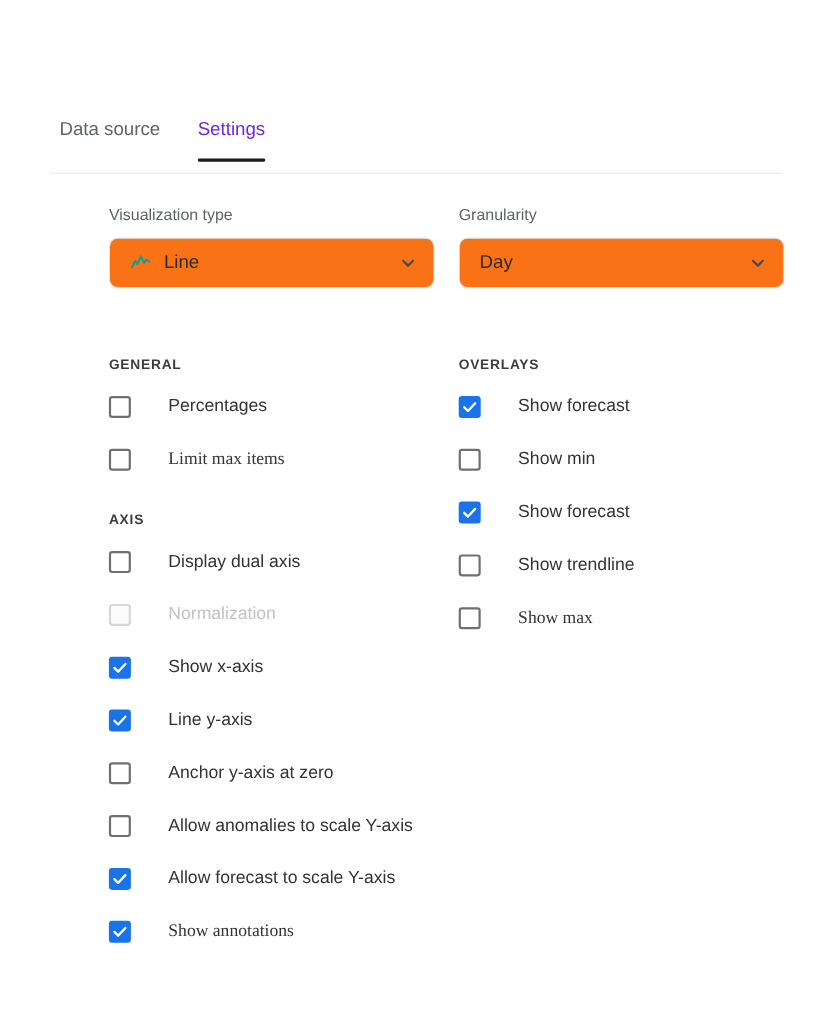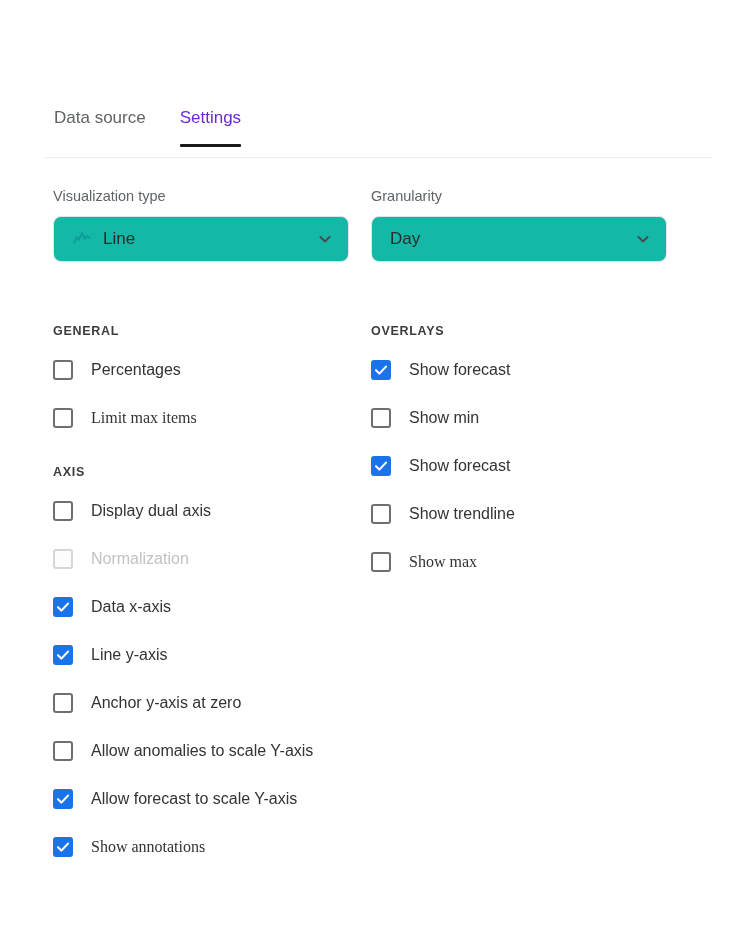--- a/index.html
+++ b/index.html
@@ -72,39 +72,40 @@
   }
 
   
   .columns {
     position: absolute;
     left: 53px;
     top: 148px;
     width: 660px;
     display: flex;
     gap: 22px;
+    justify-content: flex-end;
   }
   .col {
     width: 296px;
     flex: 0 0 296px;
   }
 
   .field-label {
     font-size: 14.5px;
     line-height: 18px;
     color: #5f6368;
     margin-bottom: 11px;
   }
 
   .select {
     position: relative;
     height: 46px;
     border: 1px solid #e4e4e4;
     border-radius: 8px;
-    background: #14b8a6;
+    background: #f97316;
     display: flex;
     align-items: center;
     padding: 0 14px 0 18px;
     box-sizing: border-box;
     cursor: pointer;
     user-select: none;
   }
   .select .value {
     font-size: 17px;
     color: #2b2b2b;
@@ -141,20 +142,21 @@
   .col .section-title:first-child { margin-top: 0; }
 
   .check-list { margin-top: 17px; }
 
   .check-row {
     display: flex;
     align-items: center;
     height: 30px;
     margin-bottom: 18px;
     cursor: pointer;
+    gap: 16px;
   }
   .check-row:last-child { margin-bottom: 0; font-family: Liberation Serif, serif; }
 
   .box {
     width: 20px;
     height: 20px;
     box-sizing: border-box;
     border: 2px solid #6f6f6f;
     border-radius: 3px;
     background: #ffffff;
@@ -263,21 +265,21 @@
           </span>
           <span class="check-label">Normalization</span>
         </div>
 
         <div class="check-row checked">
           <span class="box">
             <svg width="14" height="14" viewBox="0 0 14 14" aria-hidden="true">
               <polyline points="2,7.2 5.4,10.6 12,3.6" fill="none" stroke="#ffffff" stroke-width="2.1" stroke-linecap="round" stroke-linejoin="round"></polyline>
             </svg>
           </span>
-          <span class="check-label">Data x-axis</span>
+          <span class="check-label">Show x-axis</span>
         </div>
 
         <div class="check-row checked">
           <span class="box">
             <svg width="14" height="14" viewBox="0 0 14 14" aria-hidden="true">
               <polyline points="2,7.2 5.4,10.6 12,3.6" fill="none" stroke="#ffffff" stroke-width="2.1" stroke-linecap="round" stroke-linejoin="round"></polyline>
             </svg>
           </span>
           <span class="check-label">Line y-axis</span>
         </div>

